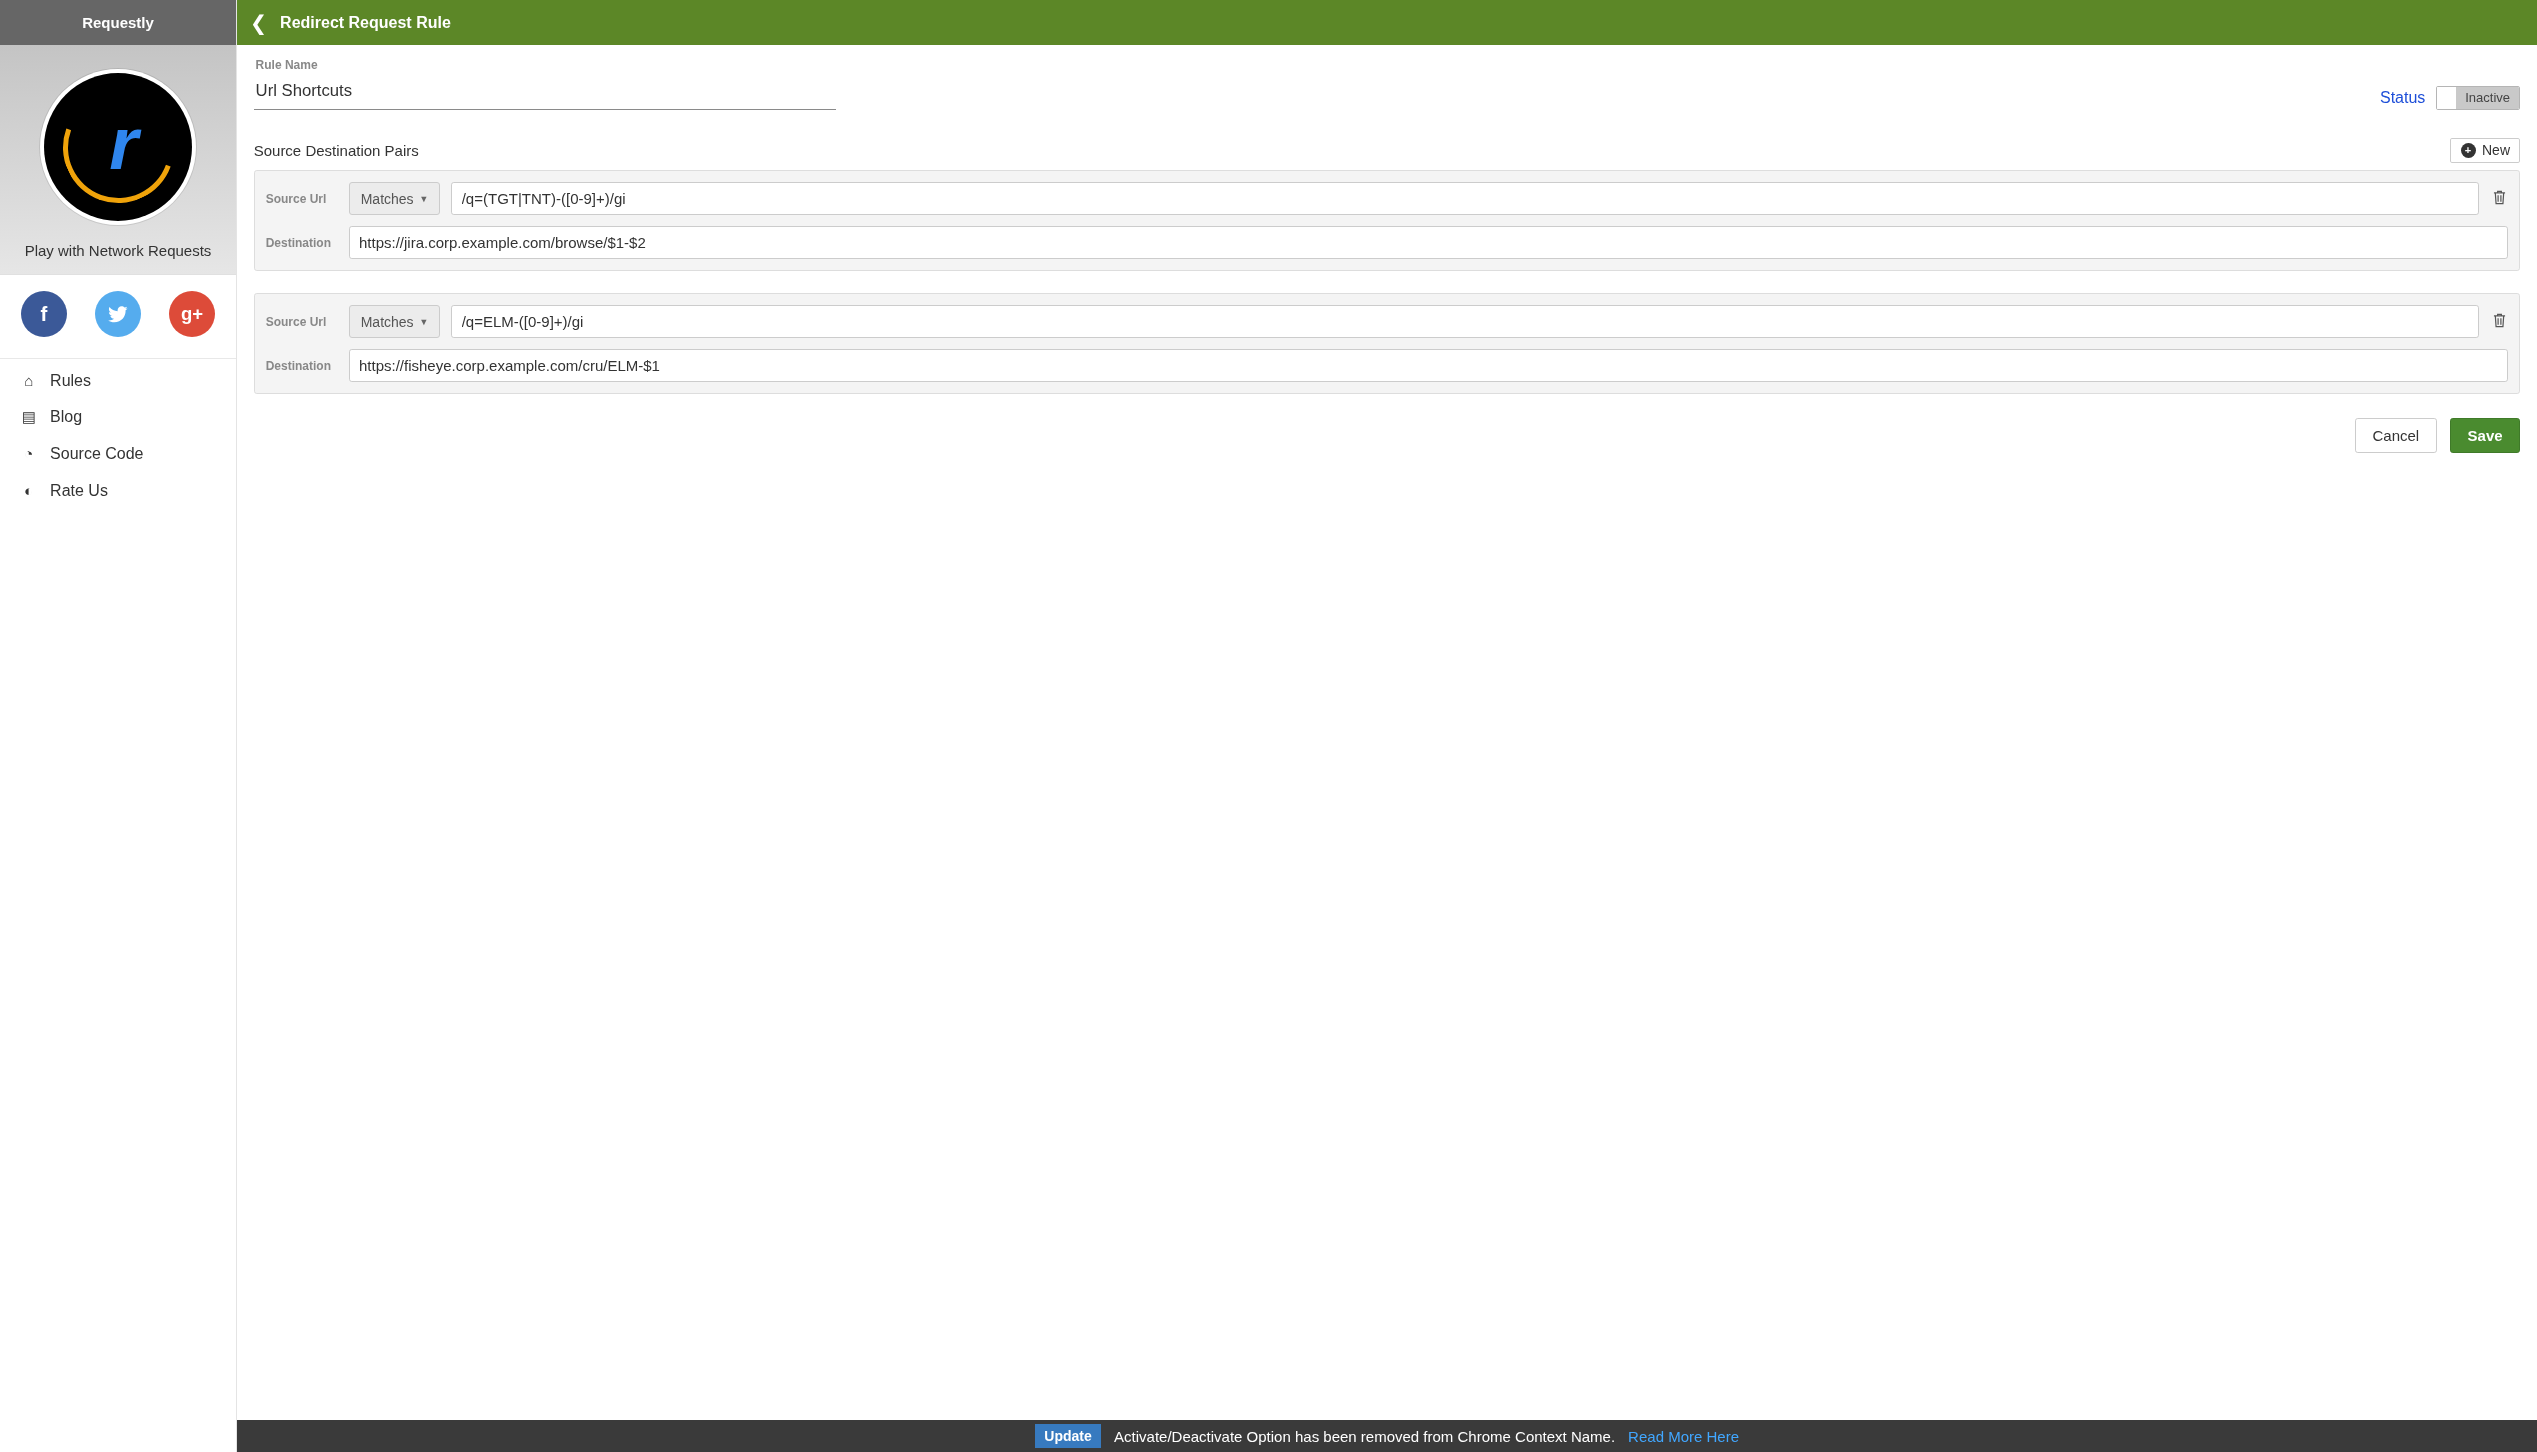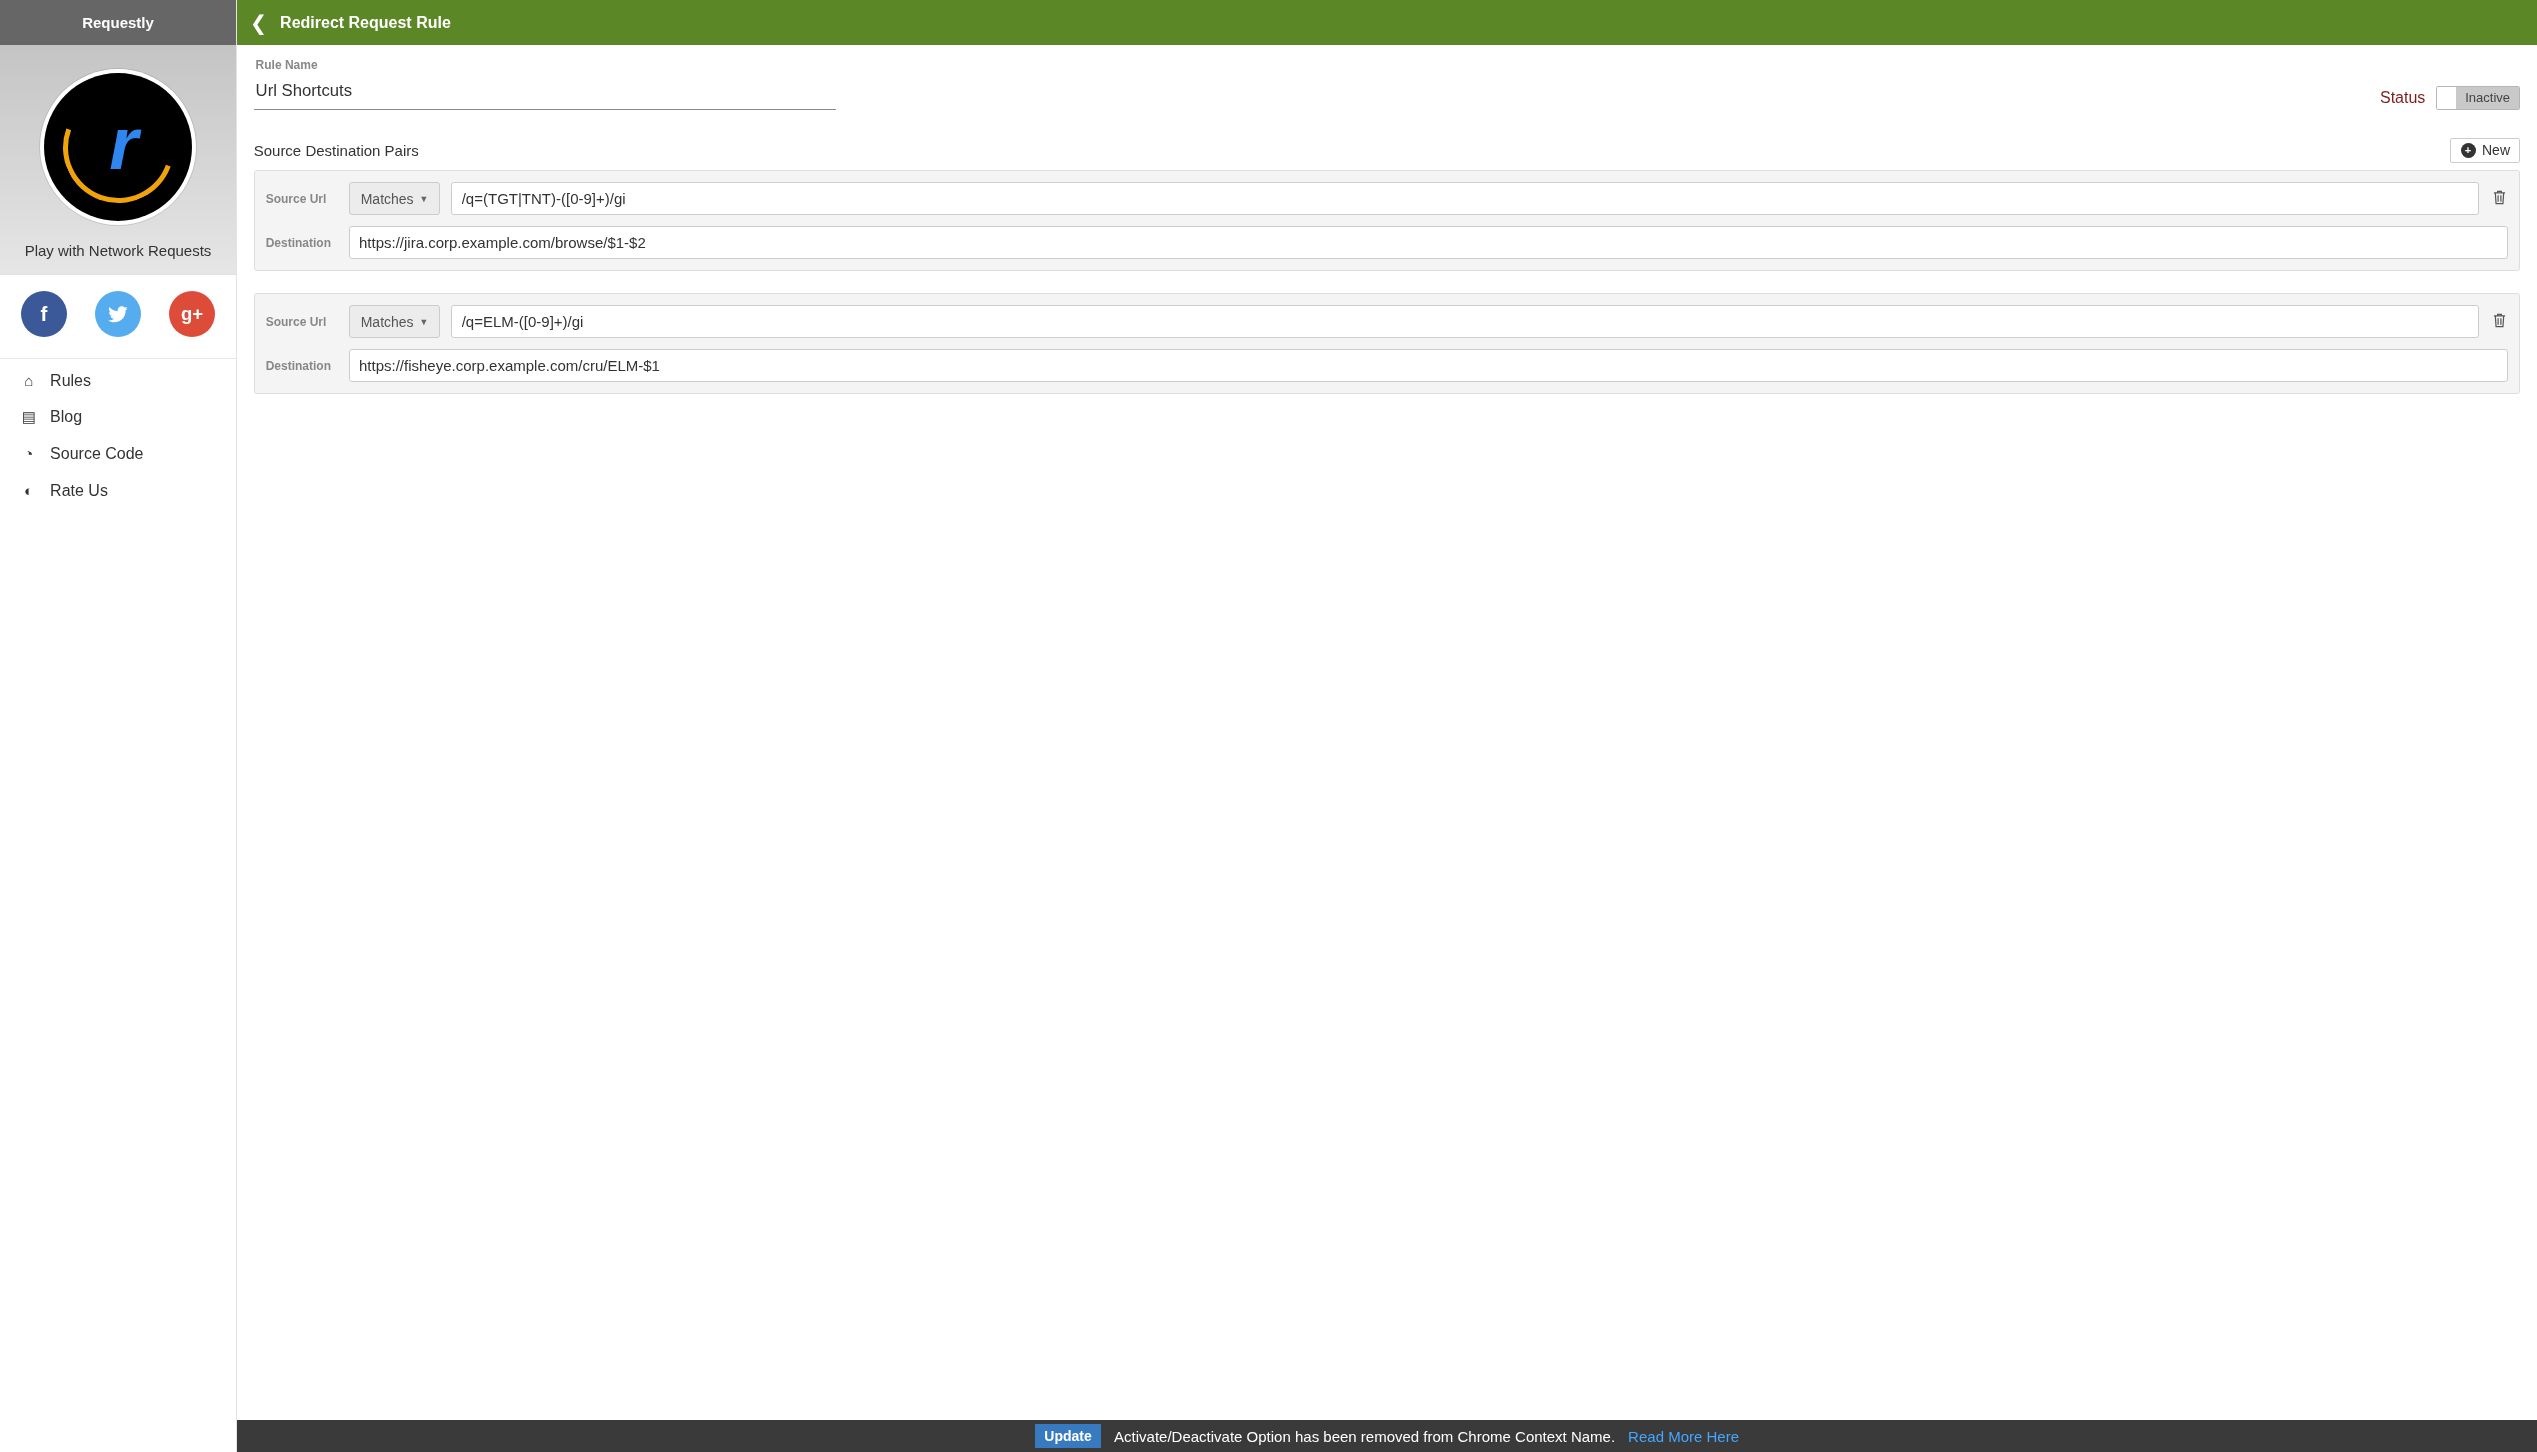--- a/index.html
+++ b/index.html
@@ -20,21 +20,21 @@
 .nav-item { display:flex; align-items:center; gap:13px; padding:9.3px 20.4px; font-size:16px; color:#333; cursor:pointer; }
 .nav-item .icon { width:16.7px; display:inline-flex; justify-content:center; color:#333; font-size:15px; }
 .main { flex:1 1 auto; display:flex; flex-direction:column; min-width:0; }
 .topbar { background:#5c8727; height:45px; display:flex; align-items:center; color:#fff; font-weight:700; padding-left:13px; font-size:16px; gap:13px; }
 .topbar .chev { font-size:20.4px; font-weight:300; cursor:pointer; }
 .content { padding:13px 16.7px 74px 16.7px; flex:1; overflow:auto; position:relative; }
 .field-label { color:#888; font-weight:600; font-size:12px; margin-left:1.9px; }
 .underline-input { width:582px; max-width:100%; border:none; border-bottom:0.9px solid #8a8a8a; padding:5.6px 1.9px 7.4px; font-size:16.7px; outline:none; background:transparent; color:#333; }
 .row-name { display:flex; justify-content:space-between; align-items:flex-end; gap:18.5px; margin-top:3.7px; }
 .status-wrap { display:flex; align-items:center; gap:11px; }
-.status-label { font-size:16px; color:#7f1d1d; }
+.status-label { font-size:16px; color:#1d4ed8; }
 .toggle { border:0.9px solid #b5b5b5; display:flex; height:24px; border-radius:1.9px; overflow:hidden; cursor:pointer; }
 .toggle span { display:inline-flex; align-items:center; padding:0 9.3px; font-size:13px; }
 .toggle .blank { width:16.7px; background:#fff; }
 .toggle .state { background:#c9c9c9; color:#444; font-weight:500; }
 .desc-block { margin-top:22px; }
 .underline-desc { width:100%; border:none; border-bottom:0.9px solid #8a8a8a; padding:5.6px 1.9px 11px; font-size:16px; outline:none; background:transparent; }
 .pairs-header { display:flex; justify-content:space-between; align-items:center; margin-top:28px; }
 .pairs-title { font-size:15px; color:#333; }
 .new-btn { border:0.9px solid #ccc; background:#fff; padding:3.7px 9.3px; font-size:14px; display:flex; align-items:center; gap:6.5px; border-radius:1.9px; cursor:pointer; color:#333; }
 .new-btn .plus{ width:15px; height:15px; border-radius:50%; background:#333; color:#fff; display:inline-flex; align-items:center; justify-content:center; font-size:11px; font-weight:700; }
@@ -166,20 +166,24 @@
                 <path d="M1 3h12M5 3V1.5h4V3M2.5 3l.8 11.5h7.4L11.5 3M5.5 5.5v7M8.5 5.5v7"></path>
               </svg>
           </span>
         </div>
         <div class="pair-row">
           <div class="pair-label">Destination</div>
           <input class="pair-input" value="https://fisheye.corp.example.com/cru/ELM-$1" style="">
         </div>
       </div>
 
+      <div class="actions">
+        <button class="btn btn-cancel">Cancel</button>
+        <button class="btn btn-save">Save</button>
+      </div>
     </div>
   </section>
 
   <div class="footer">
     <span class="badge">Update</span>
     <span>Activate/Deactivate Option has been removed from Chrome Context Name.</span>
     <span class="link">Read More Here</span>
   </div>
 </div>
 

